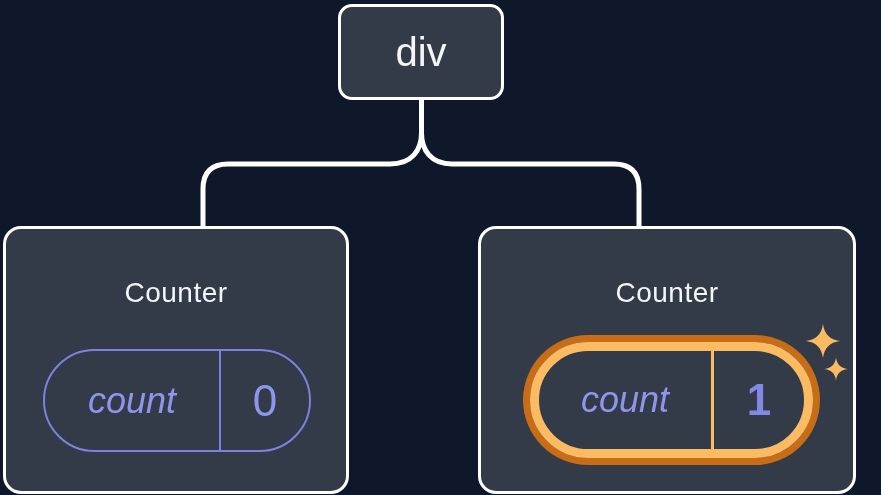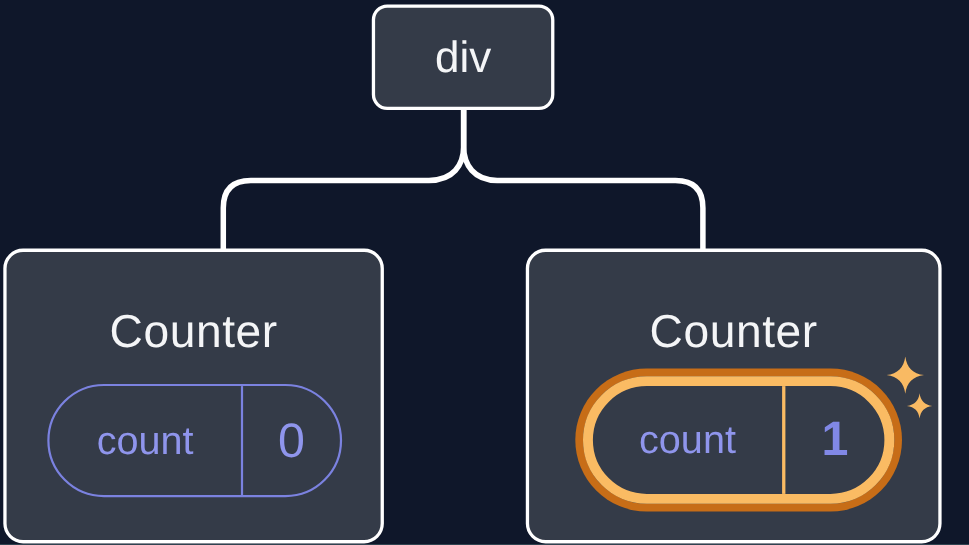--- a/index.html
+++ b/index.html
@@ -46,21 +46,21 @@
     border-radius: 18px;
   }
   .box-left { left: 3px; width: 346px; }
   .box-right { left: 478px; width: 378px; }
   .box-title {
     position: absolute;
     top: 48px;
     left: 0; right: 0;
     text-align: center;
     color: #f4f5f7;
-    font-size: 42px;
+    font-size: 28px;
     font-weight: 500;
     letter-spacing: 0.5px;
   }
   .pill {
     position: absolute;
     display: flex;
     align-items: stretch;
     box-sizing: border-box;
     border-radius: 999px;
     overflow: hidden;
@@ -77,20 +77,21 @@
     box-shadow: 0 0 0 7px #c76d17;
   }
   .pill-cell {
     display: flex;
     align-items: center;
     justify-content: center;
   }
   .pill-key {
     color: #8f95ec;
     font-size: 36px;
+    font-style: italic;
   }
   .pill-purple .pill-key { width: 174px; border-right: 2.5px solid #7b82e0; }
   .pill-orange .pill-key { width: 172px; border-right: 3px solid #fabb63; }
   .pill-value {
     flex: 1;
     color: #8f95ec;
     font-size: 44px;
   }
   .pill-value.bold { font-weight: bold; color: #8188e6; }
   .sparkles {

